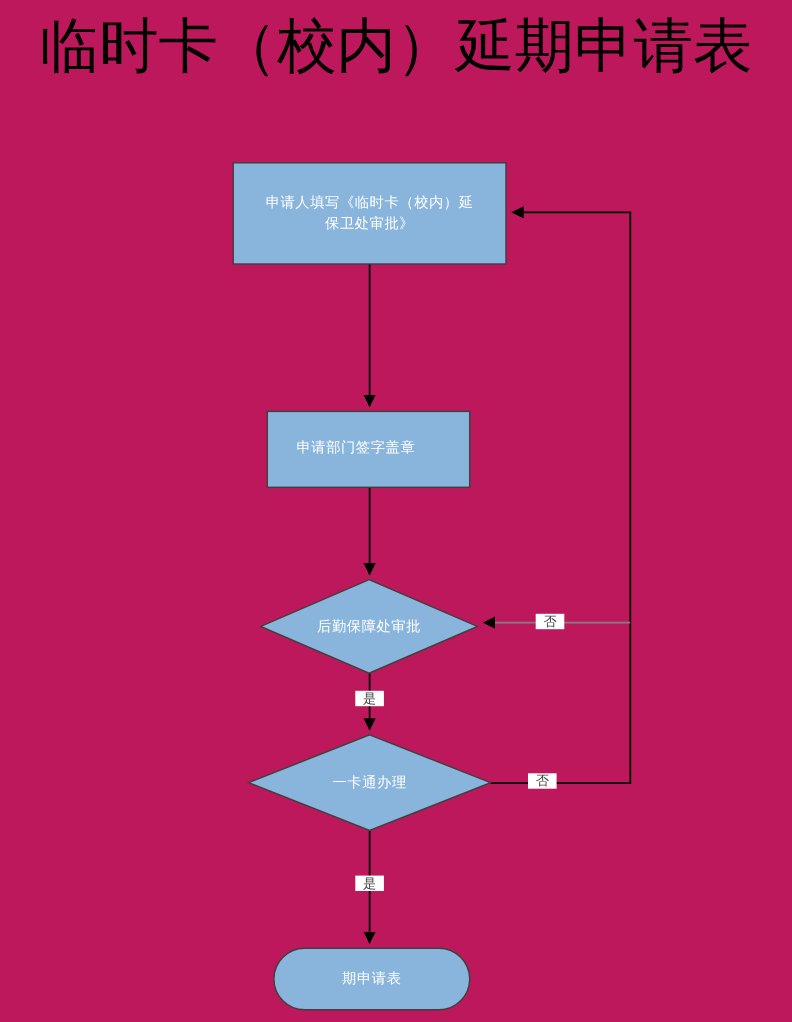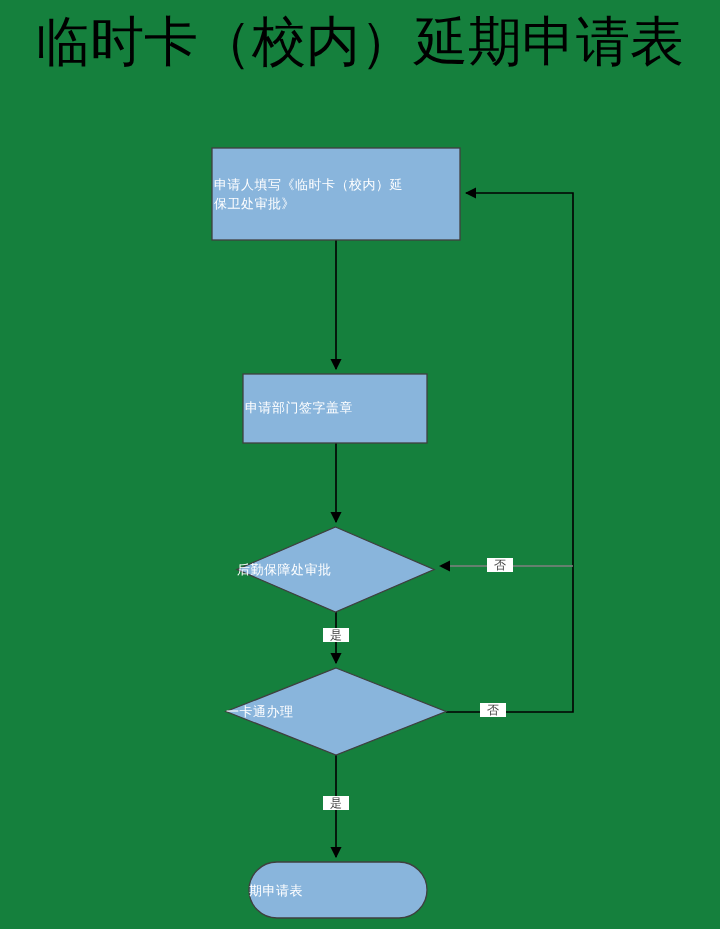--- a/index.html
+++ b/index.html
@@ -8,21 +8,21 @@
     padding: 0;
     background: #ffffff;
   }
   body {
     font-family: "DejaVu Sans", "Liberation Sans", sans-serif;
   }
   #page {
     position: relative;
     width: 720px;
     height: 929px;
-    background: #15803d;
+    background: #be185d;
     overflow: hidden;
   }
   #page-title {
     position: absolute;
     left: 0px;
     top: 8px;
     width: 720px;
     text-align: center;
     font-size: 54px;
     line-height: 68px;
@@ -36,21 +36,21 @@
     left: 0;
     top: 0;
     width: 720px;
     height: 929px;
   }
   .node-label {
     position: absolute;
     color: #ffffff;
     font-size: 13px;
     line-height: 19px;
-    text-align: left;
+    text-align: center;
     font-family: "DejaVu Sans", "Liberation Sans", sans-serif;
     pointer-events: none;
     letter-spacing: 0.5px;
   }
   .edge-label {
     position: absolute;
     color: #404040;
     font-size: 12px;
     line-height: 14px;
     text-align: center;

